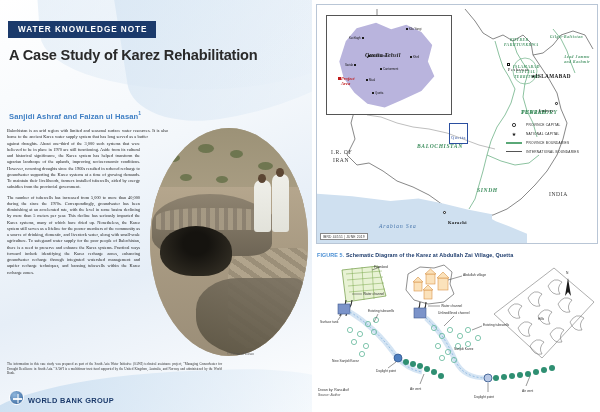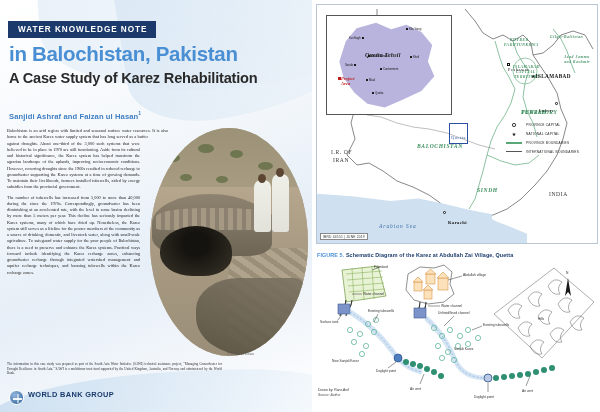--- a/index.html
+++ b/index.html
@@ -179,21 +179,21 @@
     width: 215px;
     font-family: "Liberation Serif", serif;
     font-size: 3.3px;
     line-height: 4.6px;
     color: #333333;
     text-align: justify;
   }
 
   #wb-logo {
     position: absolute; left: 9px; top: 390px;
-    display: flex; align-items: flex-start; gap: 4px;
+    display: flex; align-items: flex-end; gap: 4px;
   }
   #wb-globe {
     width: 15px; height: 15px; border-radius: 50%;
     background: radial-gradient(circle at 35% 30%, #8fb6dc, #2f5f97);
     position: relative;
     border: .8px solid #ffffff;
   }
   #wb-globe:before {
     content: ""; position: absolute; left: 3px; top: 6.5px;
     width: 9px; height: 2px; background: #ffffff; opacity: .9;
@@ -349,21 +349,20 @@
 <div id="page">
 
   <div id="left-col">
     <div class="swoosh" id="swoosh-a"></div>
     <div class="swoosh" id="swoosh-b"></div>
     <div class="swoosh" id="swoosh-bottom"></div>
 
     <div id="badge">WATER KNOWLEDGE NOTE</div>
 
     <div id="title-block">
-      <div id="title-line2">in Balochistan, Pakistan</div>
       <div id="subtitle">A Case Study of Karez Rehabilitation</div>
     </div>
 
     <div id="authors">
       <span>Sanjidi Ashraf and Faizan ul Hasan</span><sup>1</sup>
     </div>
 
     <div id="bodytext">
       <div id="photo-float"></div>
       <p>Balochistan is an arid region with limited and seasonal surface water resources. It is also home to the ancient Karez water supply system that has long served as a buffer against droughts. About one-third of the 3,000 such systems that were believed to be in place in 1970 are still functioning. Aside from its cultural and historical significance, the Karez system has helped transform the agrarian landscape of the uplands, improving socioeconomic conditions. However, recurring droughts since the 1960s resulted in reduced recharge to groundwater supporting the Karez systems at a time of growing demands. To maintain their livelihoods, farmers installed tubewells, aided by energy subsidies from the provincial government.</p>

